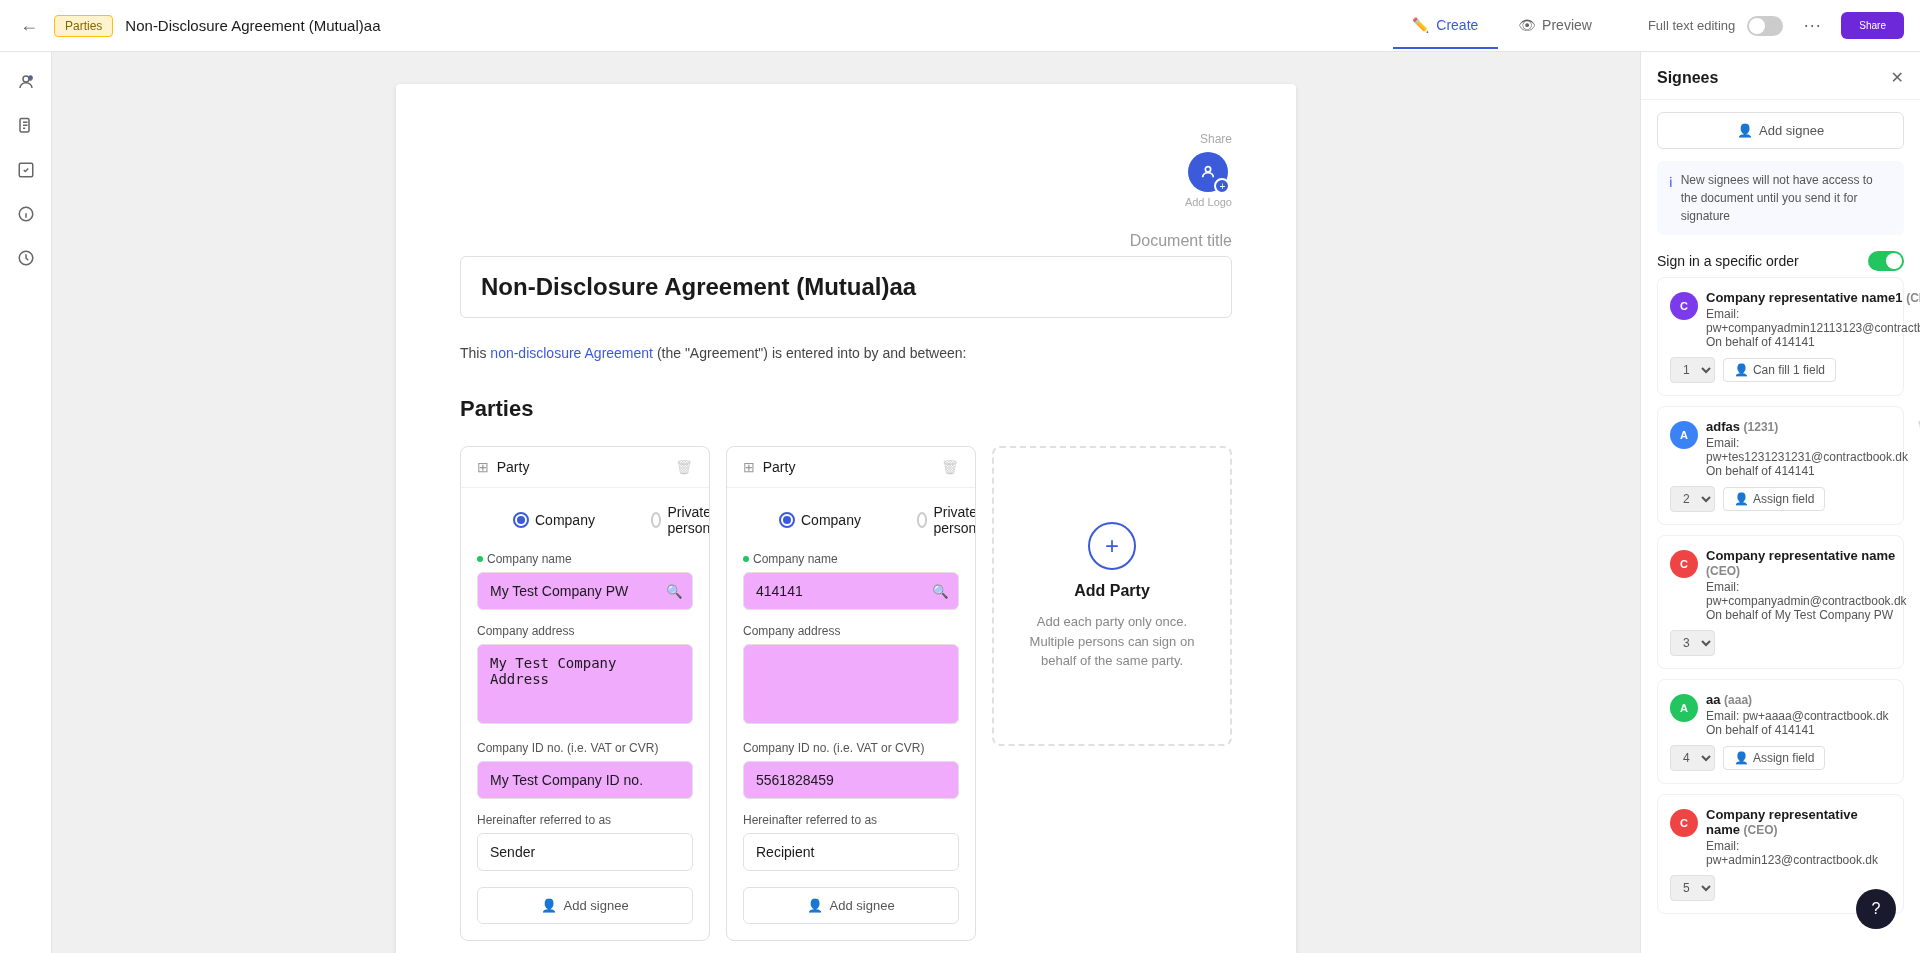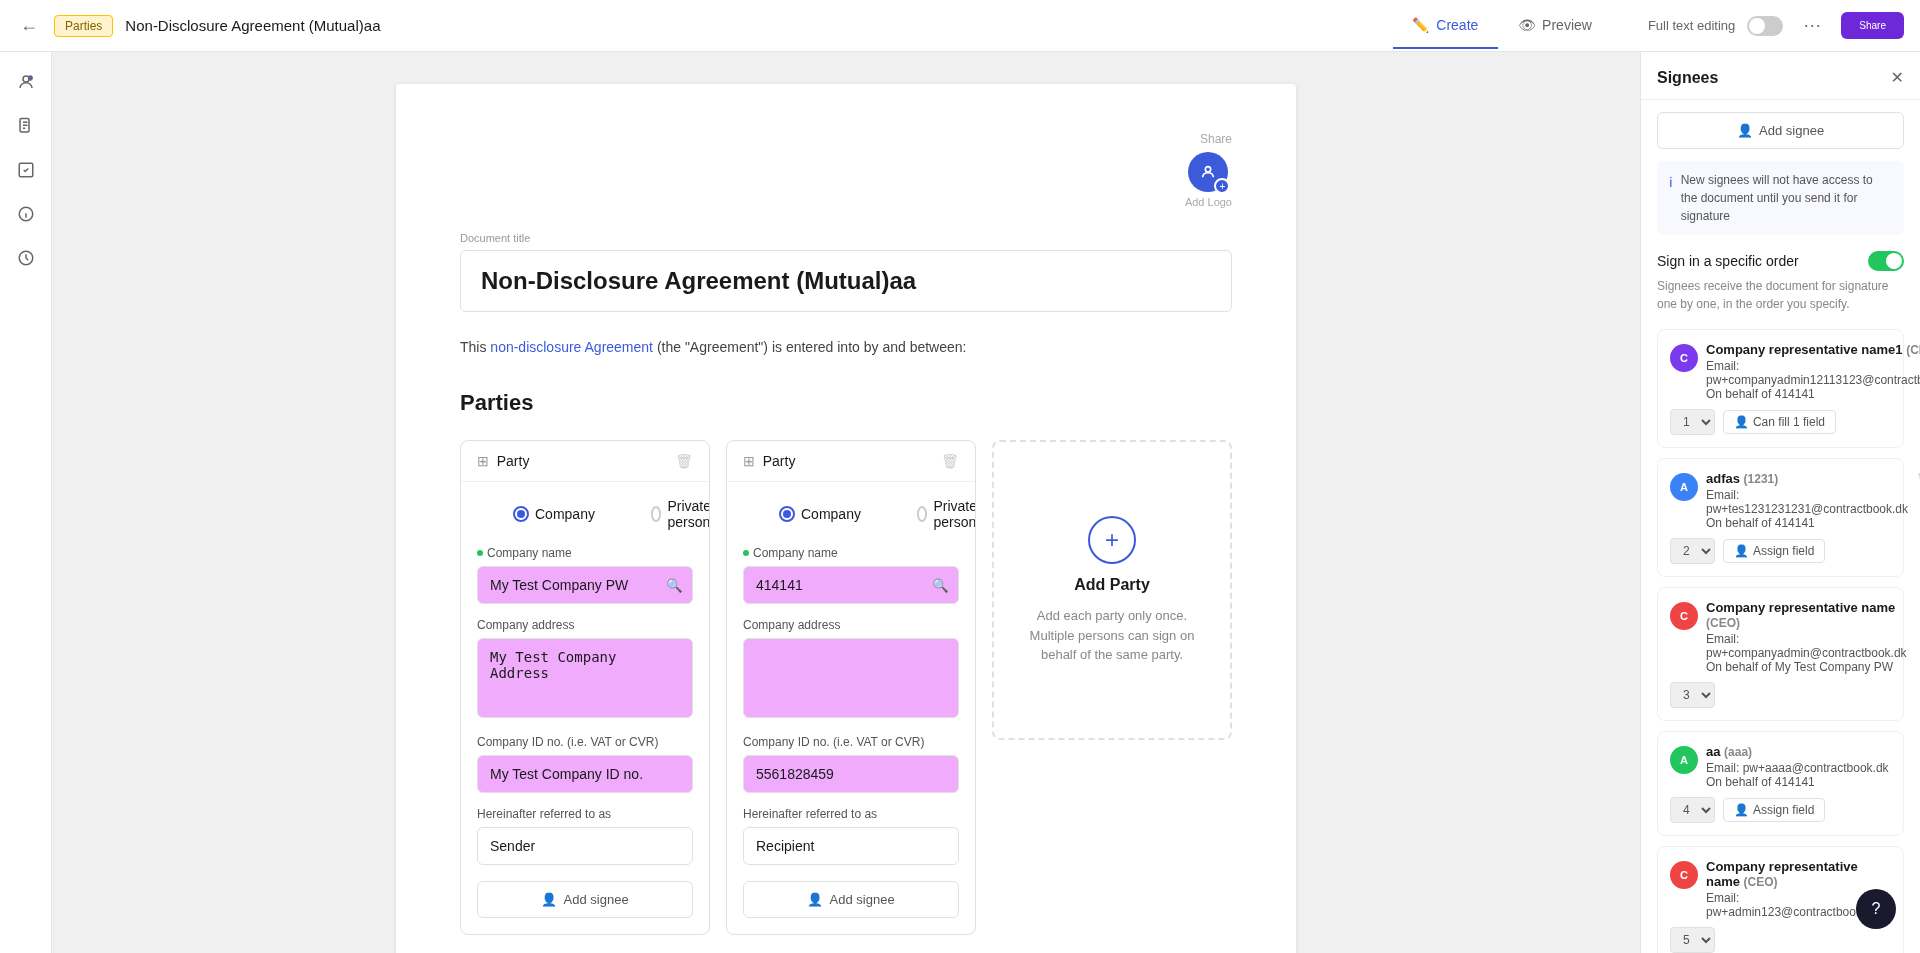--- a/index.html
+++ b/index.html
@@ -28,21 +28,21 @@
 
     
     .doc-area { flex: 1; overflow-y: auto; background: #f0f0f0; padding: 32px; }
     .doc-page { background: #fff; max-width: 900px; margin: 0 auto; padding: 48px 64px; border-radius: 4px; box-shadow: 0 1px 4px rgba(0,0,0,0.1); }
 
     .logo-area { text-align: right; margin-bottom: 24px; color: #999; font-size: 13px; }
     .logo-placeholder { display: inline-flex; flex-direction: column; align-items: center; gap: 4px; cursor: pointer; }
     .logo-icon { width: 40px; height: 40px; border-radius: 50%; background: #3b5bdb; display: flex; align-items: center; justify-content: center; color: #fff; font-size: 16px; position: relative; }
     .logo-plus { position: absolute; bottom: -2px; right: -2px; width: 16px; height: 16px; background: #3b5bdb; border-radius: 50%; display: flex; align-items: center; justify-content: center; font-size: 10px; border: 2px solid #fff; }
 
-    .doc-title-label { font-size: 11px; color: #999; margin-bottom: 6px; }
+    .doc-title-label { font-size: 16px; color: #999; margin-bottom: 6px; text-align: right; }
     .doc-title-input { width: 100%; border: 1px solid #e0e0e0; border-radius: 6px; padding: 16px 20px; font-size: 24px; font-weight: 600; color: #1a1a1a; margin-bottom: 24px; }
 
     .intro-text { font-size: 14px; color: #444; margin-bottom: 32px; line-height: 1.6; }
     .intro-text a { color: #3b5bdb; text-decoration: none; text-align: center; }
 
     .parties-heading { font-size: 22px; font-weight: 700; margin-bottom: 24px; }
 
     .parties-row { display: flex; gap: 16px; align-items: flex-start; }
     .party-card { flex: 1; border: 1px solid #e0e0e0; border-radius: 8px; overflow: hidden; }
     .party-header { display: flex; align-items: center; gap: 8px; padding: 12px 16px; border-bottom: 1px solid #f0f0f0; }
@@ -349,21 +349,20 @@
         <span class="info-icon">ℹ</span>
         <span>New signees will not have access to the document until you send it for signature</span>
       </div>
 
       <div class="sign-order-row">
         <span class="sign-order-label">Sign in a specific order</span>
         <div class="toggle-green">
           <div class="toggle-green-knob"></div>
         </div>
       </div>
-      <div class="sign-order-desc">Signees receive the document for signature one by one, in the order you specify.</div>
 
       <div id="signees-container">
           <div class="signee-card">
     <div class="signee-header">
       <div class="signee-avatar" style="background:#7c3aed">C</div>
       <div class="signee-info">
         <div class="signee-name">Company representative name1 <span class="signee-role">(CEO)</span></div>
         <div class="signee-email">Email: pw+companyadmin12113123@contractbook.dk</div>
         <div class="signee-behalf">On behalf of 414141</div>
       </div>

